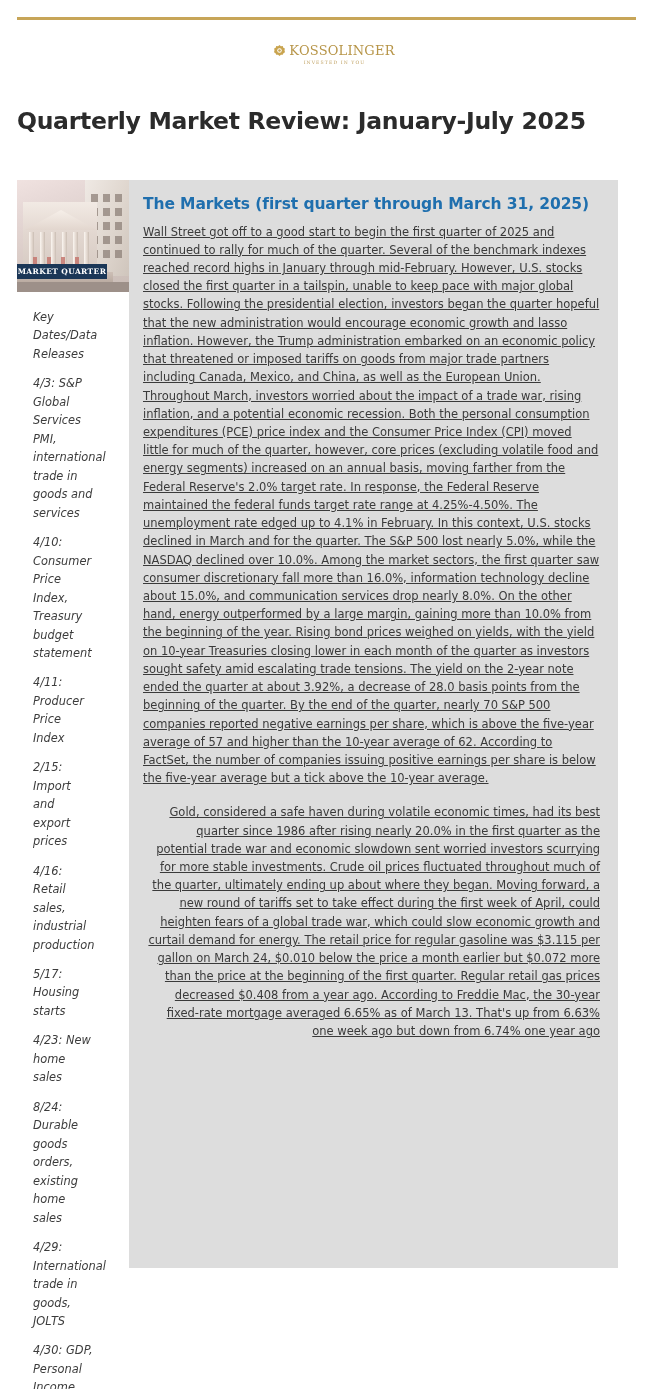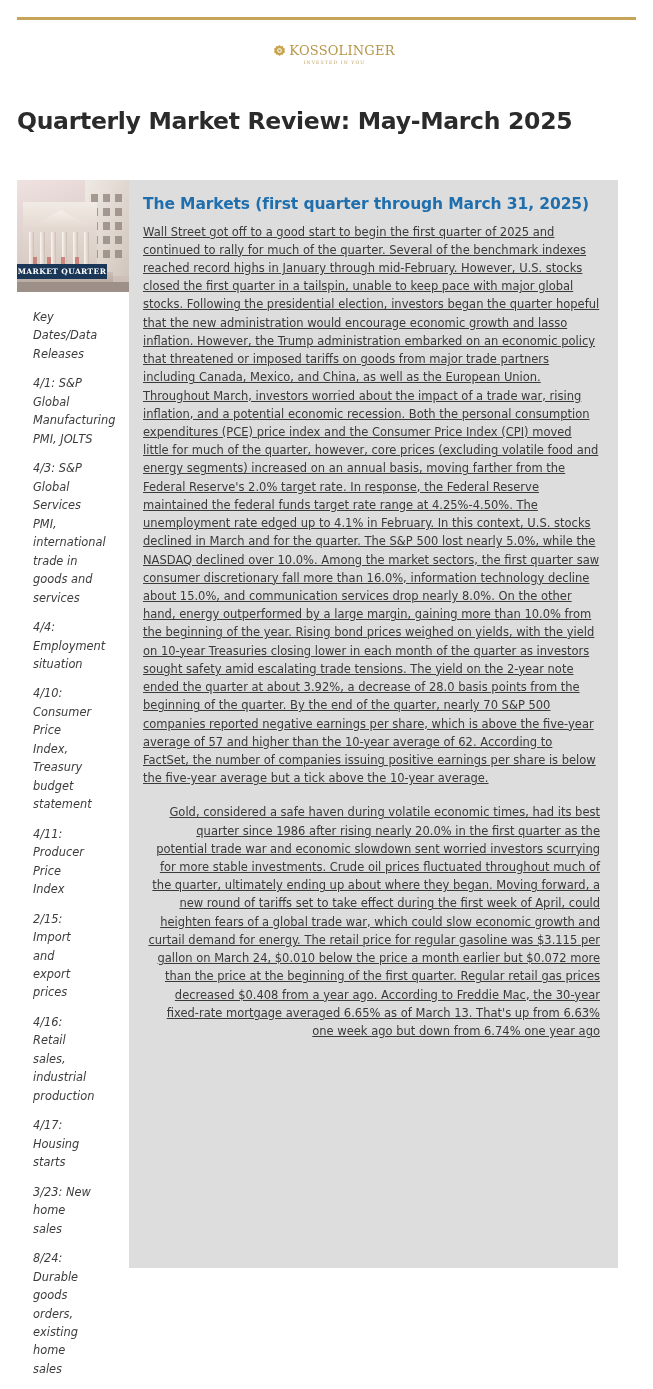--- a/index.html
+++ b/index.html
@@ -266,21 +266,21 @@
             <circle cx="10" cy="10" r="4.1" fill="#ffffff"></circle>
             <circle cx="10" cy="10" r="2.3" fill="#c9a44f"></circle>
           </svg>
         </span>
         <span class="logo-word"><span class="big">Koss</span><span class="big">Olinger</span></span>
       </div>
       <div class="logo-tag">Invested in You</div>
     </div>
   </div>
 
-  <h1 class="page-title">Quarterly Market Review: May-March 2025</h1>
+  <h1 class="page-title">Quarterly Market Review: January-July 2025</h1>
 
   <div class="content">
 
     <aside class="sidebar">
 
       <div class="thumb">
         <div class="sky"></div>
         <div class="tower">
           <span class="win" style="left:6px;  top:14px;"></span>
           <span class="win" style="left:18px; top:14px;"></span>
@@ -311,29 +311,27 @@
         <span class="flag" style="left:30px; bottom:26px;"></span>
         <span class="flag" style="left:44px; bottom:26px;"></span>
         <span class="flag" style="left:58px; bottom:26px;"></span>
         <div class="steps"></div>
         <div class="ground"></div>
         <div class="thumb-banner">MARKET QUARTER</div>
       </div>
 
       <ul class="sidebar-list">
         <li class="sidebar-item">Key Dates/Data Releases</li>
-        <li class="sidebar-item">4/1: S&amp;P Global Manufacturing PMI, JOLTS</li>
         <li class="sidebar-item">4/3: S&amp;P Global Services PMI, international trade in goods and services</li>
-        <li class="sidebar-item">4/4: Employment situation</li>
         <li class="sidebar-item">4/10: Consumer Price Index, Treasury budget statement</li>
         <li class="sidebar-item">4/11: Producer Price Index</li>
         <li class="sidebar-item">2/15: Import and export prices</li>
         <li class="sidebar-item">4/16: Retail sales, industrial production</li>
-        <li class="sidebar-item">4/17: Housing starts</li>
-        <li class="sidebar-item">3/23: New home sales</li>
+        <li class="sidebar-item">5/17: Housing starts</li>
+        <li class="sidebar-item">4/23: New home sales</li>
         <li class="sidebar-item">8/24: Durable goods orders, existing home sales</li>
         <li class="sidebar-item">4/29: International trade in goods, JOLTS</li>
         <li class="sidebar-item">4/30: GDP, Personal Income and Outlays</li>
       </ul>
 
     </aside>
 
     <section class="article">
       <h2 class="article-title">The Markets (first quarter through March 31, 2025)</h2>
       <p>Wall Street got off to a good start to begin the first quarter of 2025 and continued to rally for much of the quarter. Several of the benchmark indexes reached record highs in January through mid-February. However, U.S. stocks closed the first quarter in a tailspin, unable to keep pace with major global stocks. Following the presidential election, investors began the quarter hopeful that the new administration would encourage economic growth and lasso inflation. However, the Trump administration embarked on an economic policy that threatened or imposed tariffs on goods from major trade partners including Canada, Mexico, and China, as well as the European Union. Throughout March, investors worried about the impact of a trade war, rising inflation, and a potential economic recession. Both the personal consumption expenditures (PCE) price index and the Consumer Price Index (CPI) moved little for much of the quarter, however, core prices (excluding volatile food and energy segments) increased on an annual basis, moving farther from the Federal Reserve's 2.0% target rate. In response, the Federal Reserve maintained the federal funds target rate range at 4.25%-4.50%. The unemployment rate edged up to 4.1% in February. In this context, U.S. stocks declined in March and for the quarter. The S&amp;P 500 lost nearly 5.0%, while the NASDAQ declined over 10.0%. Among the market sectors, the first quarter saw consumer discretionary fall more than 16.0%, information technology decline about 15.0%, and communication services drop nearly 8.0%. On the other hand, energy outperformed by a large margin, gaining more than 10.0% from the beginning of the year. Rising bond prices weighed on yields, with the yield on 10-year Treasuries closing lower in each month of the quarter as investors sought safety amid escalating trade tensions. The yield on the 2-year note ended the quarter at about 3.92%, a decrease of 28.0 basis points from the beginning of the quarter. By the end of the quarter, nearly 70 S&amp;P 500 companies reported negative earnings per share, which is above the five-year average of 57 and higher than the 10-year average of 62. According to FactSet, the number of companies issuing positive earnings per share is below the five-year average but a tick above the 10-year average.</p>

